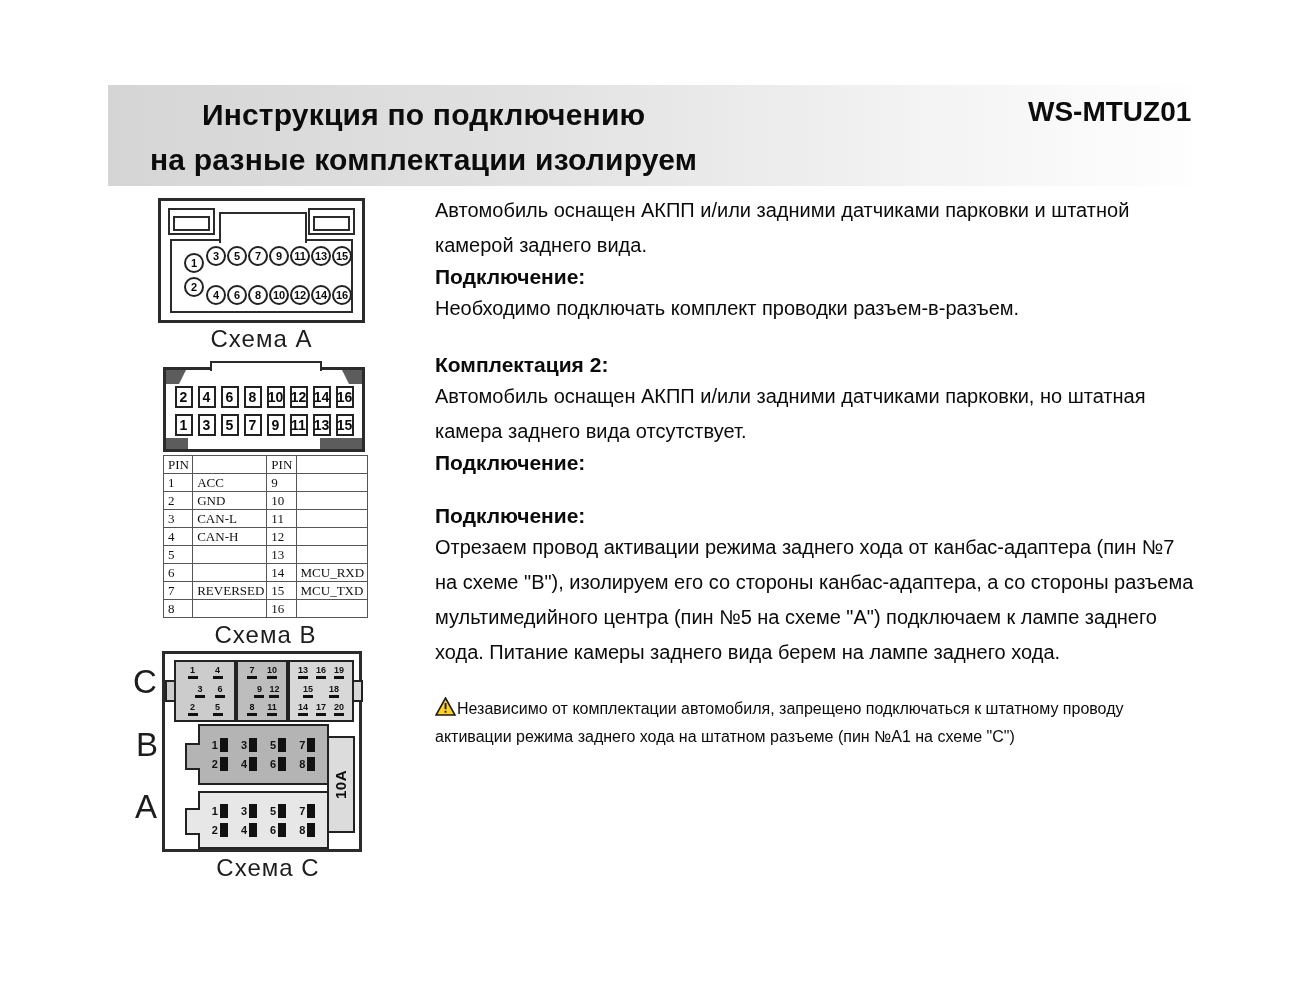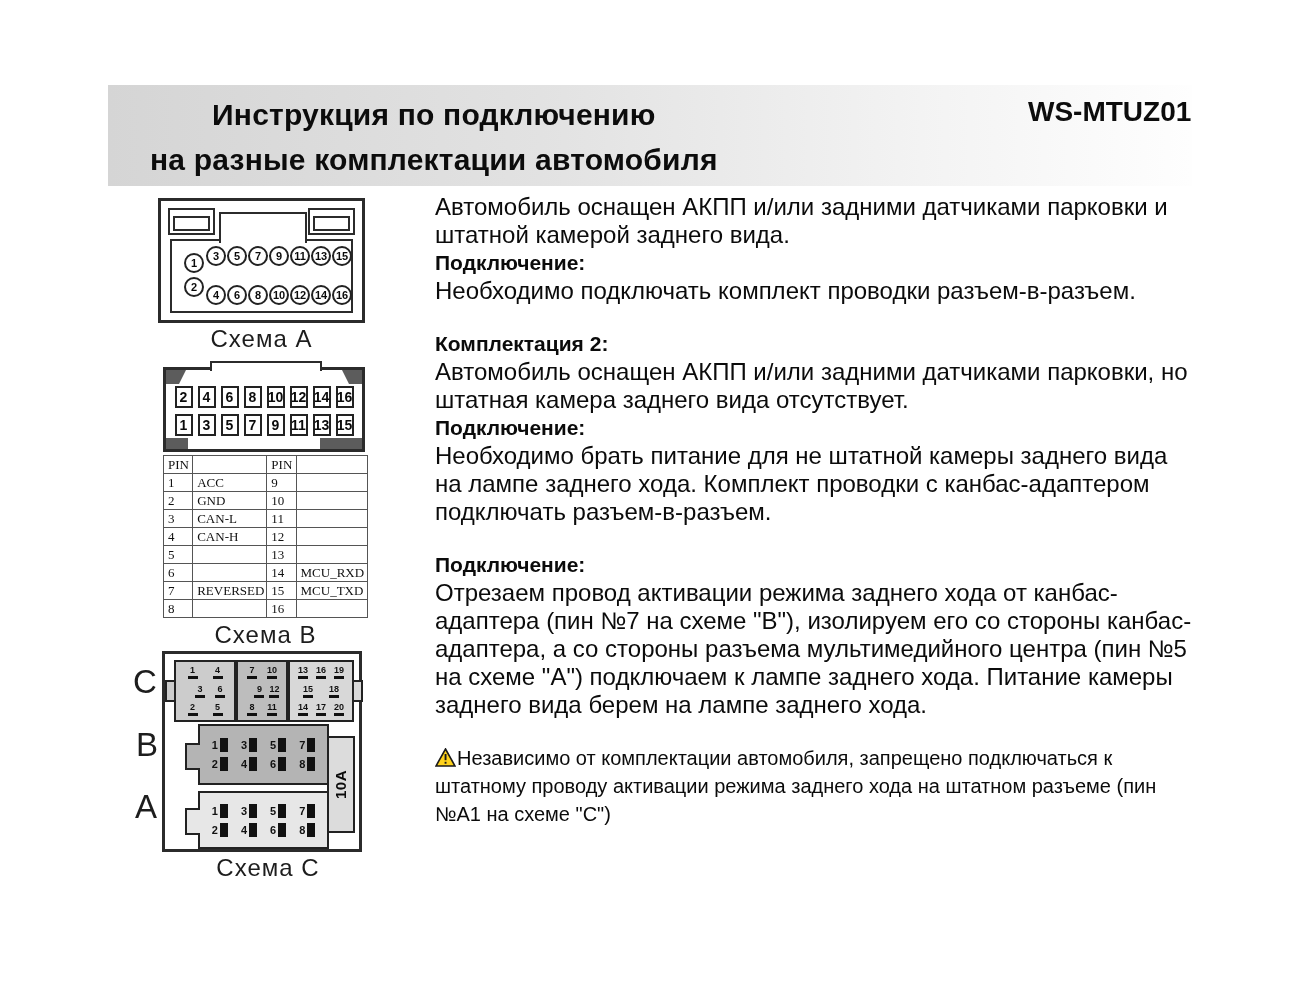--- a/index.html
+++ b/index.html
@@ -83,35 +83,35 @@
   .bar-pin { display:flex; align-items:center; font-size:11px; font-weight:bold; color:#111; }
   .bar-pin::after { content:''; display:inline-block; width:8px; height:14px; background:#111; margin-left:2px; }
   .fuse { position:absolute; right:4px; top:82px; width:28px; height:97px; background:#dcdcdc; border:2px solid #222;
           display:flex; align-items:center; justify-content:center; }
   .fuse span { transform:rotate(-90deg); font-size:15px; font-weight:bold; letter-spacing:.5px; }
   .labelC { left:168px; top:854px; width:200px; }
 
   
   .textcol { position:absolute; left:435px; top:193px; width:762px; }
   .sec-heading { font-size:21px; font-weight:bold; line-height:28px; }
-  .sec-body { font-size:24px; line-height:28px; font-weight:normal; }
+  .sec-body { font-size:20px; line-height:35px; font-weight:normal; }
   .sec { margin-bottom:25px; }
   .sec:last-of-type { margin-bottom:8px; }
-  .warning { font-size:20px; line-height:28px; }
+  .warning { font-size:16px; line-height:28px; }
   .warn-icon { display:inline-block; vertical-align:-2px; margin-right:1px; }
 </style>
 </head>
 <body>
 
 <div class="page">
 
   <header class="band">
     <div class="title">
       <div>Инструкция по подключению</div>
-      <div>на разные комплектации автомобиля</div>
+      <div>на разные комплектации изолируем</div>
     </div>
     <div class="model">WS-MTUZ01</div>
   </header>
 
   <div class="connA">
     <div class="latch left"></div>
     <div class="latch right"></div>
     <div class="face"></div>
     <div class="face-raise"></div>
     <span class="circle-pin pinA1">1</span>
@@ -319,21 +319,20 @@
   <div class="textcol">
     <div class="sec">
       <div class="sec-body">Автомобиль оснащен АКПП и/или задними датчиками парковки и штатной камерой заднего вида.</div>
       <div class="sec-heading">Подключение:</div>
       <div class="sec-body">Необходимо подключать комплект проводки разъем-в-разъем.</div>
     </div>
     <div class="sec">
       <div class="sec-heading">Комплектация 2:</div>
       <div class="sec-body">Автомобиль оснащен АКПП и/или задними датчиками парковки, но штатная камера заднего вида отсутствует.</div>
       <div class="sec-heading">Подключение:</div>
-      <div class="sec-body">Необходимо брать питание для не штатной камеры заднего вида на лампе заднего хода. Комплект проводки с канбас-адаптером подключать разъем-в-разъем.</div>
     </div>
     <div class="sec">
       <div class="sec-heading">Подключение:</div>
       <div class="sec-body">Отрезаем провод активации режима заднего хода от канбас-адаптера (пин №7 на схеме "B"), изолируем его со стороны канбас-адаптера, а со стороны разъема мультимедийного центра (пин №5 на схеме "A") подключаем к лампе заднего хода. Питание камеры заднего вида берем на лампе заднего хода.</div>
     </div>
     <div class="warning">
       <svg class="warn-icon" width="21" height="19" viewBox="0 0 21 19">
         <polygon points="10.5,1 20,18 1,18" fill="#ffd21c" stroke="#1a1a1a" stroke-width="1.6"></polygon>
         <rect x="9.6" y="6" width="1.9" height="6.2" fill="#1a1a1a"></rect>
         <rect x="9.6" y="13.8" width="1.9" height="1.9" fill="#1a1a1a"></rect>

